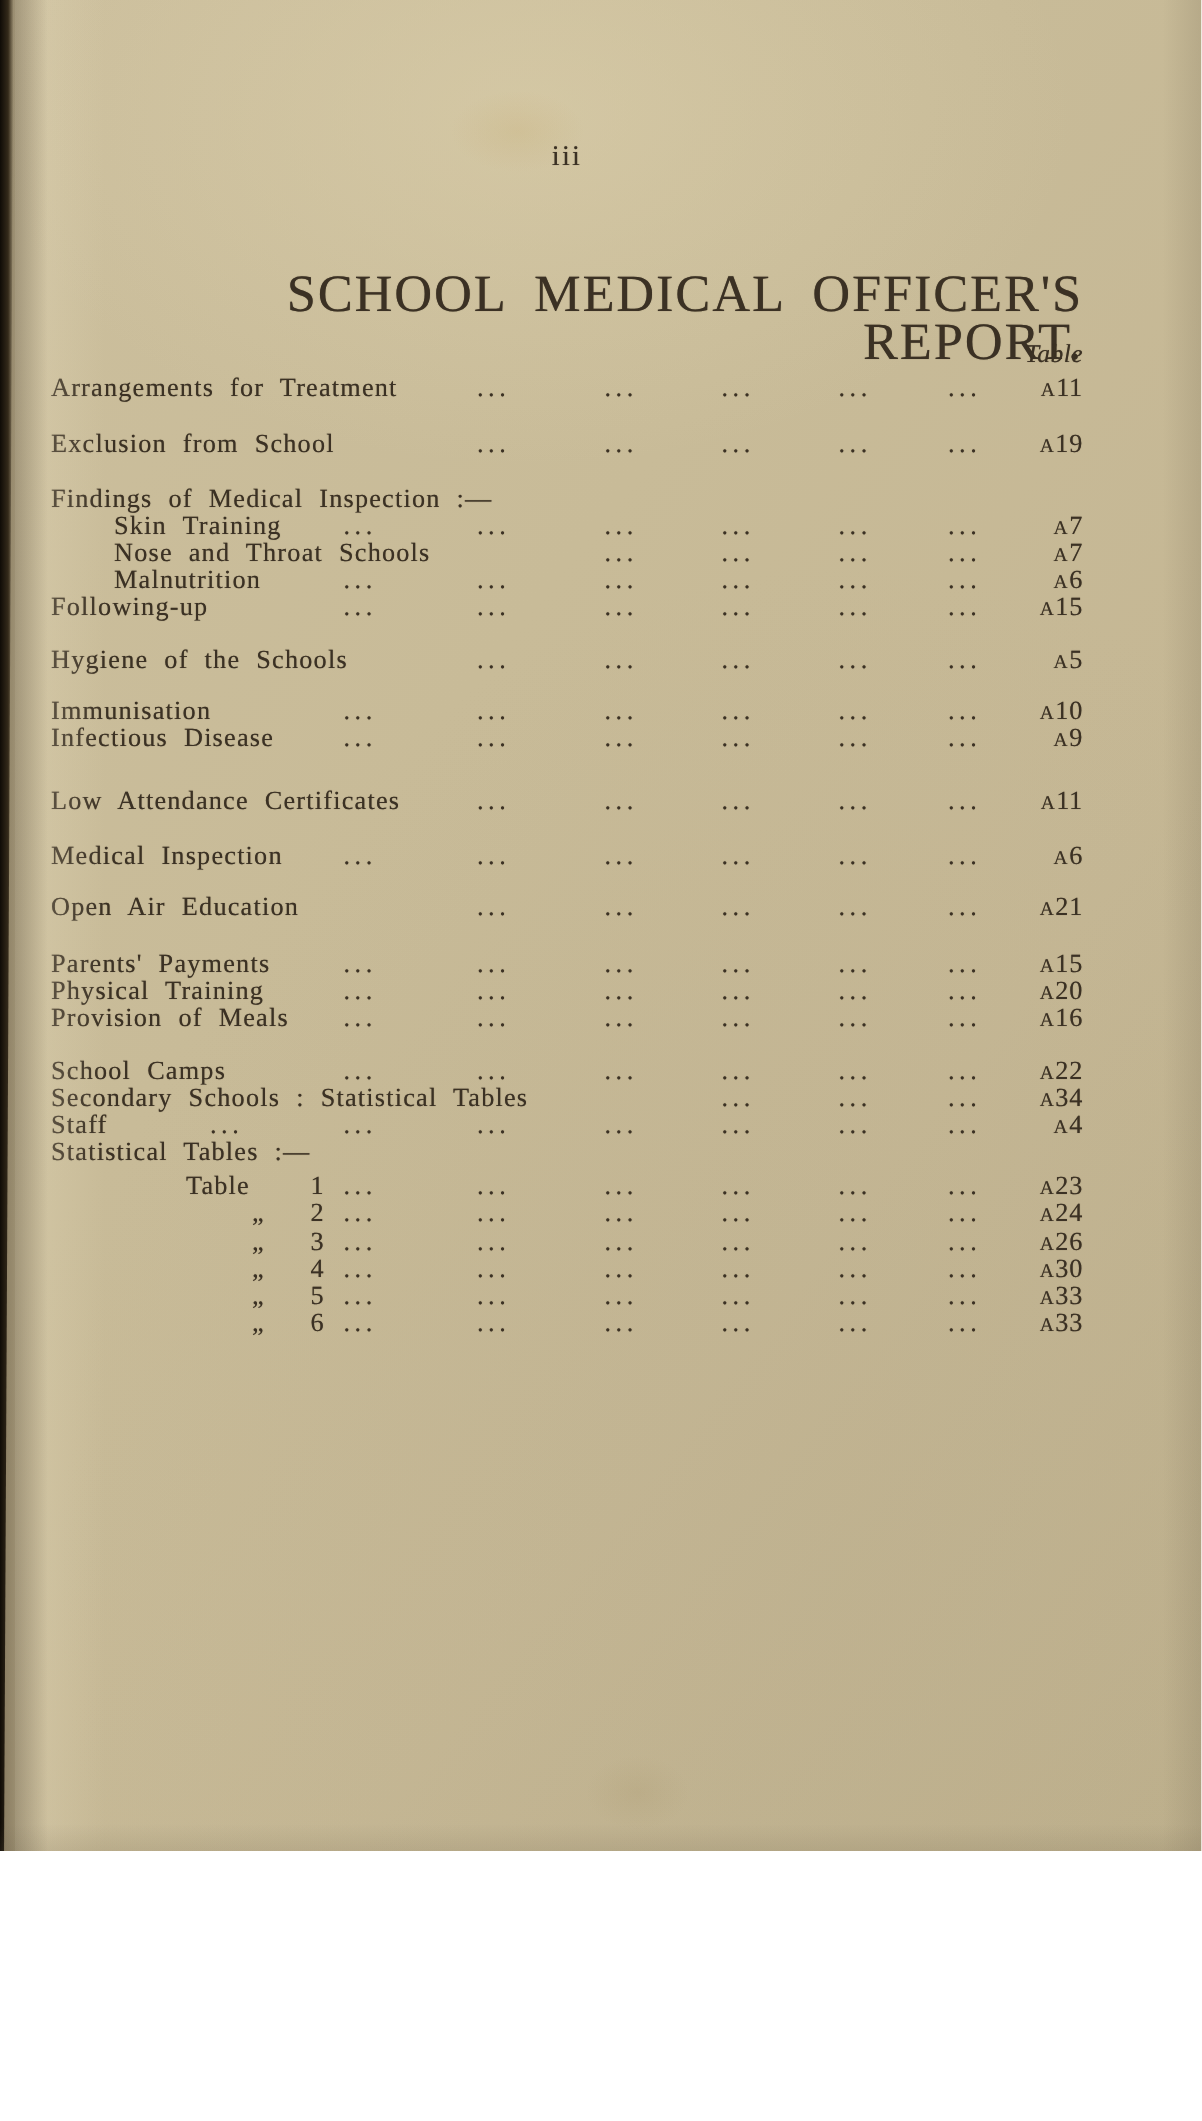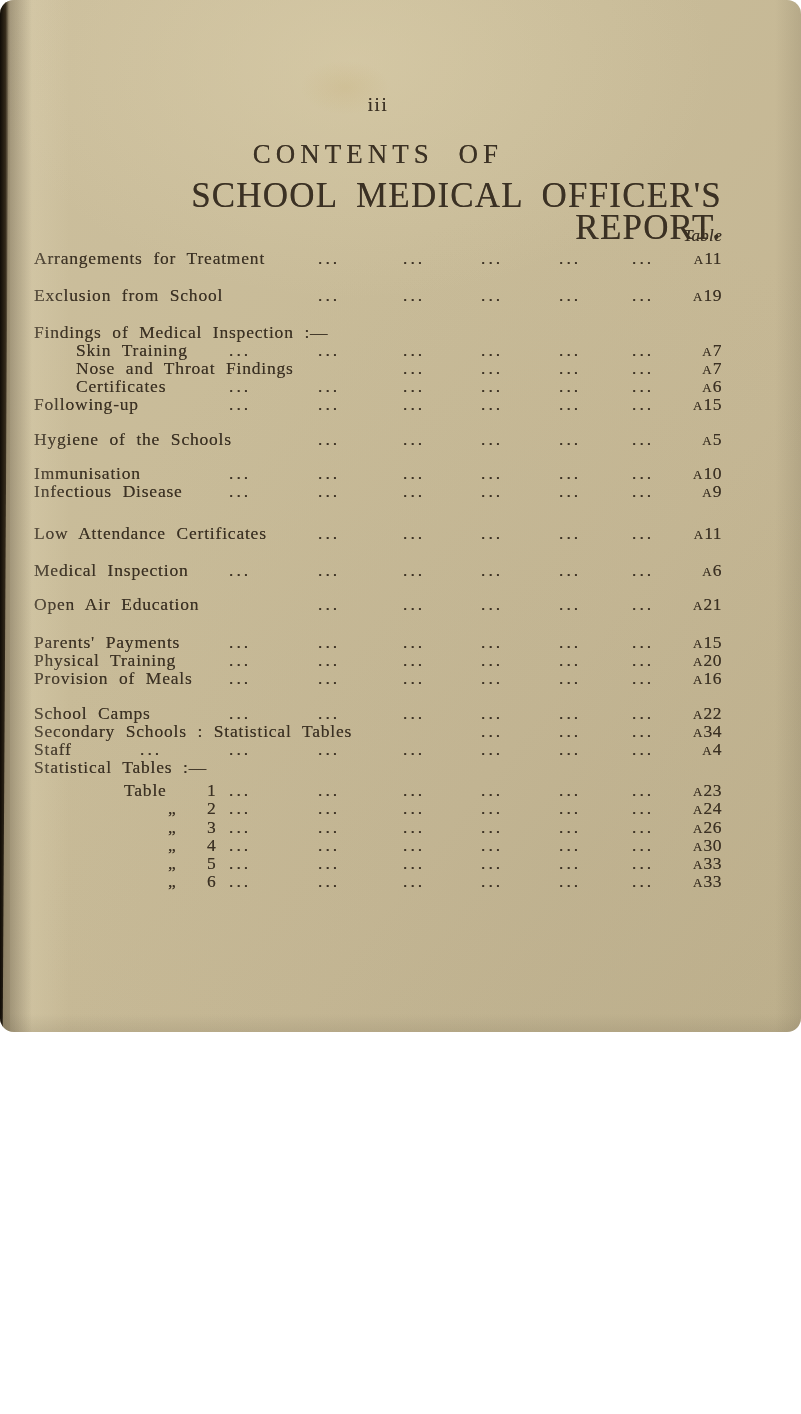--- a/index.html
+++ b/index.html
@@ -1,25 +1,24 @@
 <!DOCTYPE html>
 <html><head>
 <meta charset="utf-8">
 <style>
   html,body { margin:0; padding:0; }
   body { width:801px; height:1414px; font-family:"Liberation Serif","DejaVu Serif",serif; }
 
   .page {
-    position:relative; width:801px; height:1032px; overflow:hidden;
+    position:relative; width:801px; height:1234px; overflow:hidden;
     background:
       radial-gradient(ellipse 520px 340px at 44% 6%, rgba(224,212,176,0.45), rgba(224,212,176,0) 70%),
       radial-gradient(ellipse 700px 900px at 70% 85%, rgba(180,168,138,0.25), rgba(180,168,138,0) 75%),
       linear-gradient(128deg, #ccbf9d 0%, #c8bb98 38%, #c5b794 68%, #beb08c 100%);
     color:#3b3124;
-    border-radius:14px;
   }
 
   
   .edge-dark {
     position:absolute; left:0; top:0; height:100%; width:9px;
     background:linear-gradient(to right, #0f0b06, #342a1a 60%, rgba(70,58,40,0));
     clip-path:polygon(0 0, 100% 0, 30% 100%, 0 100%);
   }
   .edge-shadow {
     position:absolute; left:2px; top:0; height:100%; width:30px;
@@ -78,21 +77,20 @@
 </head>
 <body>
 
 <div class="page">
   <div class="stain stain1"></div>
   <div class="stain stain2"></div>
   <div class="speck-dot sd1"></div>
   <div class="speck-dot sd2"></div>
 
   <div class="folio inkline">iii</div>
-  <div class="title1 inkline">CONTENTS OF</div>
   <div class="title2 inkline">SCHOOL MEDICAL OFFICER'S REPORT.</div>
   <div class="pagelabel inkline">Table</div>
 
   <div id="toc-rows">
       <div class="row" style="top: 248px;">
         <span class="lbl inkline" style="left: 34px;">Arrangements for Treatment</span>
         <span class="dots inkline" style="left: 318px;">...</span>
         <span class="dots inkline" style="left: 403px;">...</span>
         <span class="dots inkline" style="left: 481px;">...</span>
         <span class="dots inkline" style="left: 559px;">...</span>
@@ -116,29 +114,29 @@
         <span class="speck-mark inkline" style="left: 182px;">,</span>
         <span class="dots inkline" style="left: 229px;">...</span>
         <span class="dots inkline" style="left: 318px;">...</span>
         <span class="dots inkline" style="left: 403px;">...</span>
         <span class="dots inkline" style="left: 481px;">...</span>
         <span class="dots inkline" style="left: 559px;">...</span>
         <span class="dots inkline" style="left: 632px;">...</span>
         <span class="pg inkline">A7</span>
       </div>
       <div class="row" style="top: 358px;">
-        <span class="lbl inkline" style="left: 76px;">Nose and Throat Findings</span>
+        <span class="lbl inkline" style="left: 76px;">Nose and Throat Schools</span>
         <span class="dots inkline" style="left: 403px;">...</span>
         <span class="dots inkline" style="left: 481px;">...</span>
         <span class="dots inkline" style="left: 559px;">...</span>
         <span class="dots inkline" style="left: 632px;">...</span>
         <span class="pg inkline">A7</span>
       </div>
       <div class="row" style="top: 376px;">
-        <span class="lbl inkline" style="left: 76px;">Certificates</span>
+        <span class="lbl inkline" style="left: 76px;">Malnutrition</span>
         <span class="dots inkline" style="left: 229px;">...</span>
         <span class="dots inkline" style="left: 318px;">...</span>
         <span class="dots inkline" style="left: 403px;">...</span>
         <span class="dots inkline" style="left: 481px;">...</span>
         <span class="dots inkline" style="left: 559px;">...</span>
         <span class="dots inkline" style="left: 632px;">...</span>
         <span class="pg inkline">A6</span>
       </div>
       <div class="row" style="top: 394px;">
         <span class="lbl inkline" style="left: 34px;">Following-up</span>

